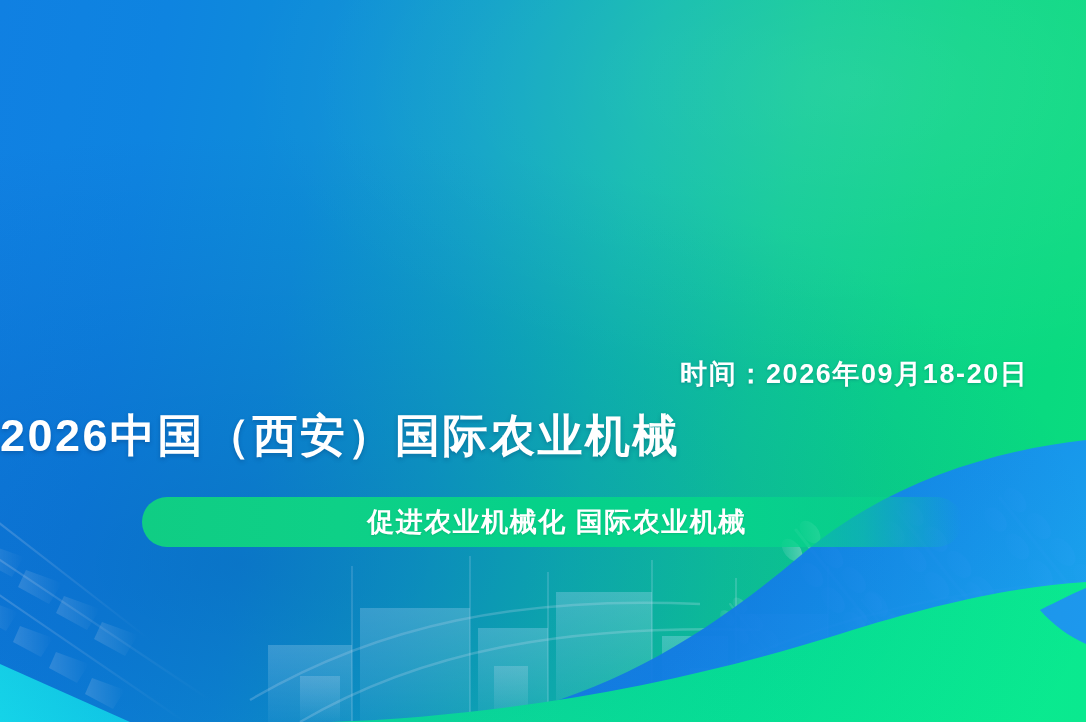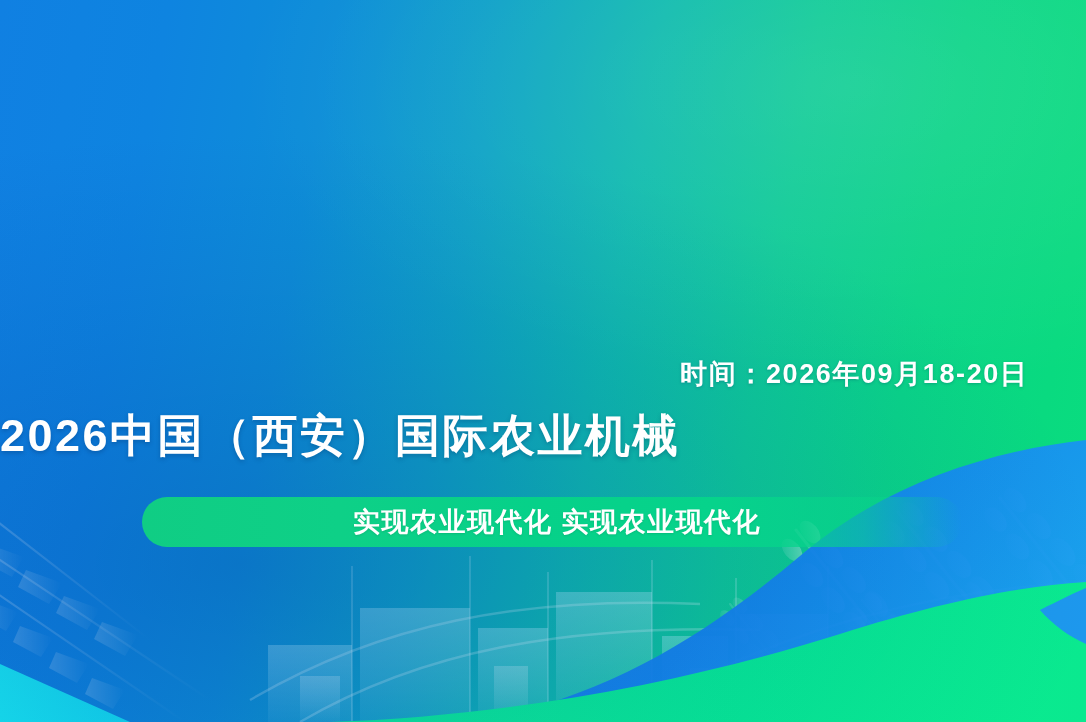--- a/index.html
+++ b/index.html
@@ -251,16 +251,16 @@
     </div>
 
     <div class="info-block">
       <span class="info-line">时间：2026年09月18-20日</span>
     </div>
 
   </div>
 
   <div class="slogan-wrap">
     <div class="slogan-pill"></div>
-    <div class="slogan-text">实现农业现代化 实现农业现代化</div>
+    <div class="slogan-text">促进农业机械化 国际农业机械</div>
   </div>
 
 </div>
 
 </body></html>

